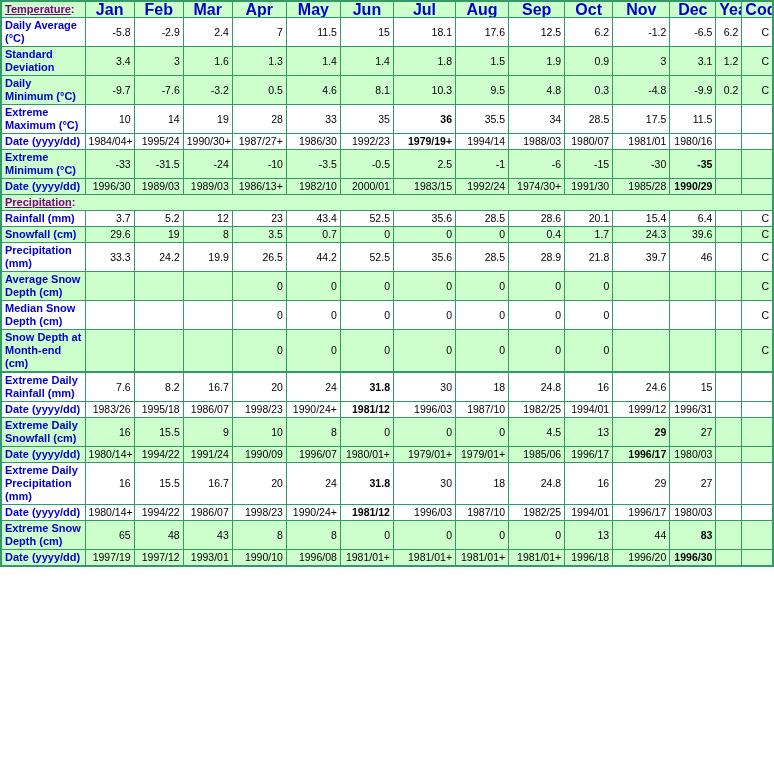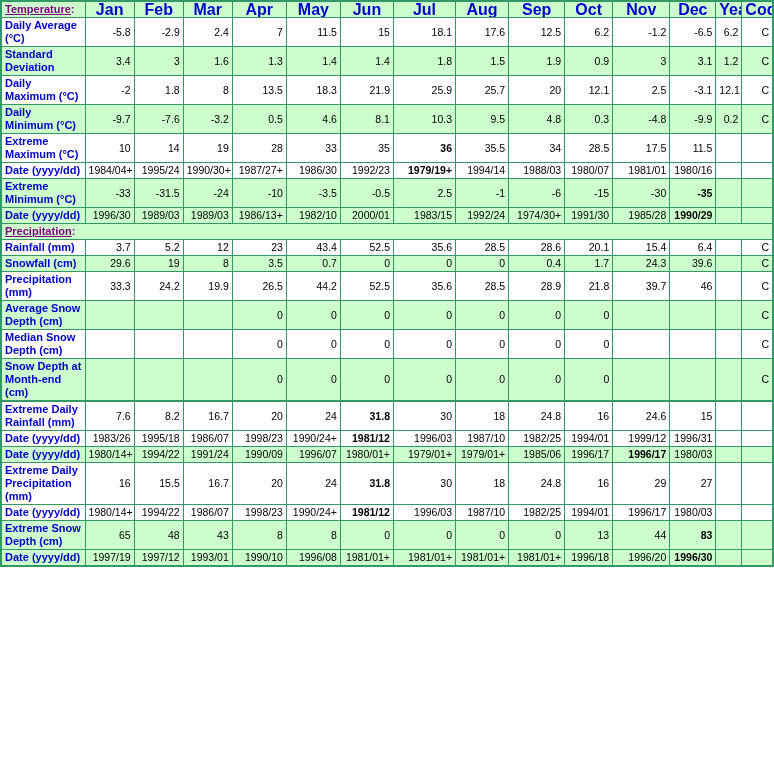--- a/index.html
+++ b/index.html
@@ -128,37 +128,20 @@
         <td class="num">1.4</td>
         <td class="num">1.8</td>
         <td class="num">1.5</td>
         <td class="num">1.9</td>
         <td class="num">0.9</td>
         <td class="num">3</td>
         <td class="num">3.1</td>
         <td class="num">1.2</td>
         <td class="num">C</td>
       </tr>
-      <tr class="w">
-        <td class="label">Daily Maximum (°C)</td>
-        <td class="num">-2</td>
-        <td class="num">1.8</td>
-        <td class="num">8</td>
-        <td class="num">13.5</td>
-        <td class="num">18.3</td>
-        <td class="num">21.9</td>
-        <td class="num">25.9</td>
-        <td class="num">25.7</td>
-        <td class="num">20</td>
-        <td class="num">12.1</td>
-        <td class="num">2.5</td>
-        <td class="num">-3.1</td>
-        <td class="num">12.1</td>
-        <td class="num">C</td>
-      </tr>
       <tr class="g">
         <td class="label">Daily Minimum (°C)</td>
         <td class="num">-9.7</td>
         <td class="num">-7.6</td>
         <td class="num">-3.2</td>
         <td class="num">0.5</td>
         <td class="num">4.6</td>
         <td class="num">8.1</td>
         <td class="num">10.3</td>
         <td class="num">9.5</td>
@@ -370,20 +353,37 @@
         <td class="num">1996/03</td>
         <td class="num">1987/10</td>
         <td class="num">1982/25</td>
         <td class="num">1994/01</td>
         <td class="num">1999/12</td>
         <td class="num">1996/31</td>
         <td class="num"></td>
         <td class="num"></td>
       </tr>
       <tr class="g">
+        <td class="label">Extreme Daily Snowfall (cm)</td>
+        <td class="num">16</td>
+        <td class="num">15.5</td>
+        <td class="num">9</td>
+        <td class="num">10</td>
+        <td class="num">8</td>
+        <td class="num">0</td>
+        <td class="num">0</td>
+        <td class="num">0</td>
+        <td class="num">4.5</td>
+        <td class="num">13</td>
+        <td class="num b">29</td>
+        <td class="num">27</td>
+        <td class="num"></td>
+        <td class="num"></td>
+      </tr>
+      <tr class="g">
         <td class="label">Date (yyyy/dd)</td>
         <td class="num">1980/14+</td>
         <td class="num">1994/22</td>
         <td class="num">1991/24</td>
         <td class="num">1990/09</td>
         <td class="num">1996/07</td>
         <td class="num">1980/01+</td>
         <td class="num">1979/01+</td>
         <td class="num">1979/01+</td>
         <td class="num">1985/06</td>

